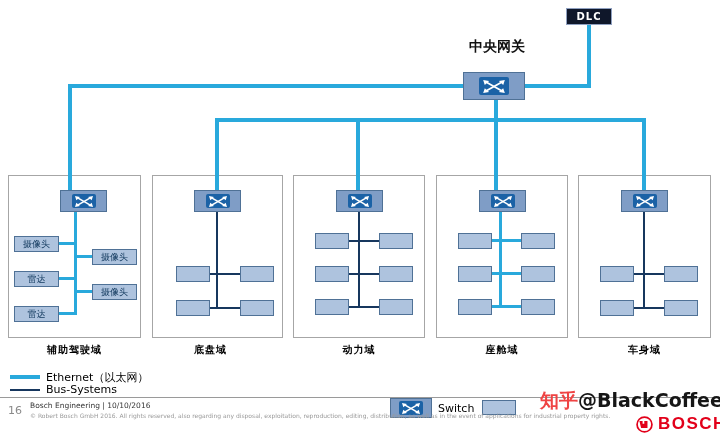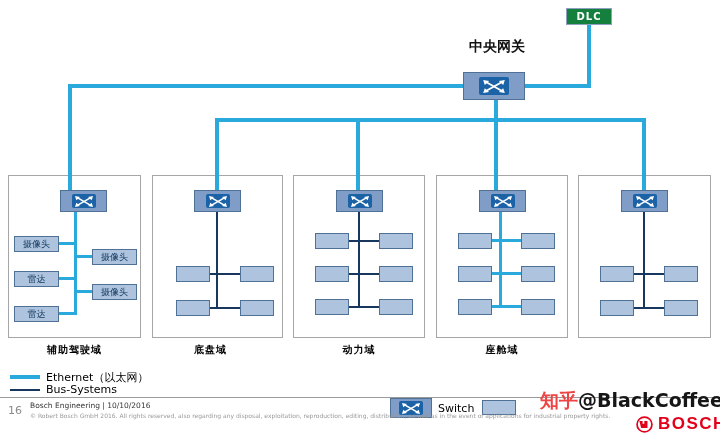--- a/index.html
+++ b/index.html
@@ -12,21 +12,21 @@
   .bus  { background:#17375E; }
 
   .dbox { position:absolute; top:175px; height:163px; background:#fff; border:1px solid #A6A6A6; }
   .dlabel { position:absolute; top:343px; font-size:10px; font-weight:700; text-align:center; color:#000; letter-spacing:1px; }
 
   .switch { position:absolute; background:#7F9DC6; border:1px solid #4F7196; display:flex; align-items:center; justify-content:center; }
   .score  { background:#1B62A6; border-radius:2px; display:flex; align-items:center; justify-content:center; }
 
   .ecu { position:absolute; background:#AEC3DE; border:1px solid #4F7196; display:flex; align-items:center; justify-content:center; font-size:9px; color:#12395e; line-height:1; white-space:nowrap; }
 
-  .dlc { position:absolute; left:566px; top:8px; width:46px; height:17px; background:#15803d; border:1px solid #8FA0C0; color:#fff; font-size:10px; font-weight:700; display:flex; align-items:center; justify-content:center; letter-spacing:1px; }
+  .dlc { position:absolute; left:566px; top:8px; width:46px; height:17px; background:#0f172a; border:1px solid #8FA0C0; color:#fff; font-size:10px; font-weight:700; display:flex; align-items:center; justify-content:center; letter-spacing:1px; }
 
   .gwlabel { position:absolute; left:452px; top:38px; width:90px; text-align:center; font-size:14px; font-weight:600; color:#111; }
 
   .legend-text { position:absolute; font-size:11px; color:#000; }
   .wm { position:absolute; left:540px; top:388px; font-size:19px; font-weight:700; white-space:nowrap; }
   .wm .wm-brand { color:#ef4444; }
   .wm .wm-handle { color:#161616; }
 
   .divider { position:absolute; left:0; top:397px; width:720px; height:1px; background:#9a9a9a; }
   .foot-small { position:absolute; left:30px; top:401px; font-size:7.5px; color:#333; }
@@ -208,20 +208,21 @@
 
   <div class="ecu" style="left:600px;top:266px;width:34px;height:16px;"></div>
   <div class="ecu" style="left:664px;top:266px;width:34px;height:16px;"></div>
   <div class="ecu" style="left:600px;top:300px;width:34px;height:16px;"></div>
   <div class="ecu" style="left:664px;top:300px;width:34px;height:16px;"></div>
 
   <div class="dlabel" style="left:8px;width:133px;">辅助驾驶域</div>
   <div class="dlabel" style="left:145px;width:131px;">底盘域</div>
   <div class="dlabel" style="left:293px;width:132px;">动力域</div>
   <div class="dlabel" style="left:436px;width:132px;">座舱域</div>
+  <div class="dlabel" style="left:578px;width:133px;">车身域</div>
 
   <div class="line eth" style="left:10px;top:375px;width:30px;height:4px;"></div>
   <div class="legend-text" style="left:46px;top:370px;">Ethernet（以太网）</div>
   <div class="line bus" style="left:10px;top:389px;width:30px;height:2px;"></div>
   <div class="legend-text" style="left:46px;top:383px;">Bus-Systems</div>
 
   <div class="divider"></div>
 
   <div class="switch" style="left:390px;top:398px;width:42px;height:20px;">
     <span class="score" style="width:24px;height:14px;">

